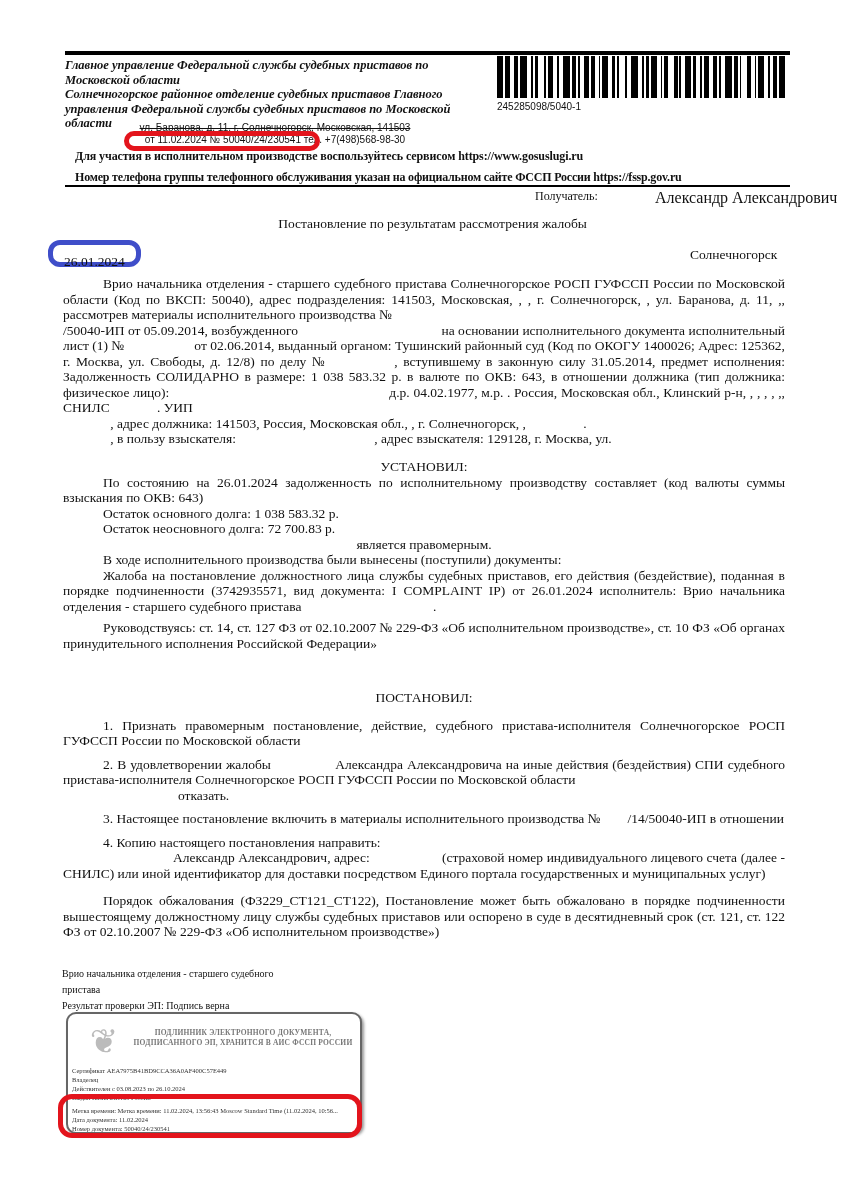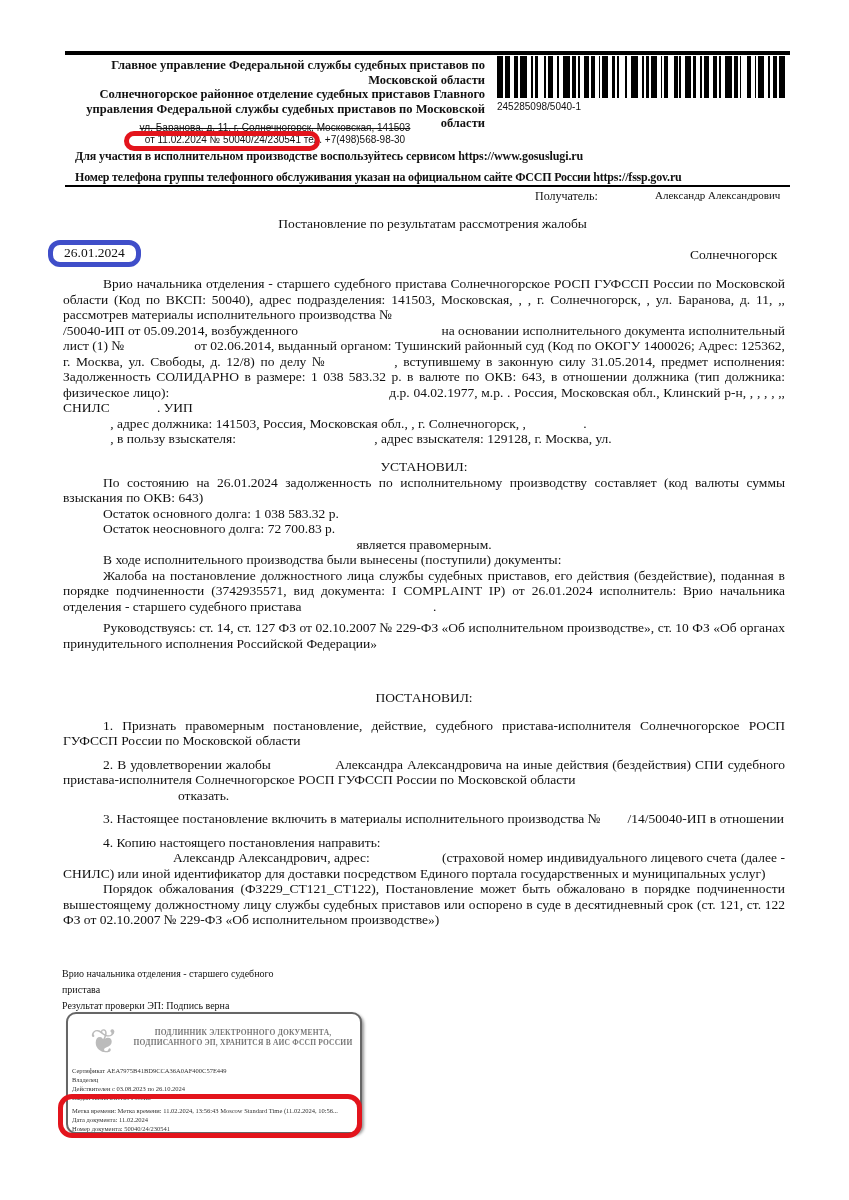--- a/index.html
+++ b/index.html
@@ -2,41 +2,41 @@
 <html><head>
 <meta charset="utf-8">
 <style>
   html, body { margin:0; padding:0; background:#ffffff; }
   body { width:849px; height:1200px; position:relative; overflow:hidden;
          font-family:"Liberation Serif", serif; color:#111; }
   .abs { position:absolute; }
   .rule-top { left:65px; top:51px; width:725px; height:4px; background:#000; }
   .rule-mid { left:65px; top:185px; width:725px; height:2px; background:#000; }
 
-  .hdr { left:65px; top:58px; width:420px; text-align:right; font-weight:bold;
-         font-size:12.5px; line-height:14.5px; }
+  .hdr { left:65px; top:58px; width:420px; text-align:left; font-weight:bold;
+         font-size:12.5px; line-height:14.5px;font-style:italic; }
   .hdr-addr { left:65px; top:122px; width:420px; text-align:center;
               font-family:"Liberation Sans", sans-serif; font-size:10px; line-height:12px; }
   .hdr-addr .strike { text-decoration:line-through; }
   .gos { left:75px; top:149px; font-weight:bold; font-size:12px; white-space:nowrap; letter-spacing:-0.1px; }
   .phone { left:75px; top:170px; font-weight:bold; font-size:12px; white-space:nowrap; letter-spacing:-0.2px; }
 
   .barcode { left:497px; top:56px; width:290px; height:42px; display:flex; align-items:stretch; }
   .barcode span { display:block; height:100%; background:#000; }
   .barcode-num { left:497px; top:101px; width:290px; 
                  font-family:"Liberation Sans", sans-serif; font-size:10px; }
 
   .recip-label { left:535px; top:189px; font-size:12px; }
-  .recip-name { left:655px; top:189px; font-size:11px; }
+  .recip-name { left:655px; top:189px; font-size:16px; }
 
   .title { left:65px; top:216px; width:735px; text-align:center; font-size:13.5px; }
 
   .date-box { left:48px; top:240px; width:93px; height:27px; border:5px solid #3f4ec9;
               border-radius:12px; box-sizing:border-box; }
-  .date { left:64px; top:245px; font-size:13.5px; }
+  .date { left:64px; top:254px; font-size:13.5px; }
   .city { left:690px; top:247px; font-size:13.5px; }
 
   .body { left:63px; width:722px; font-size:13.5px; line-height:15.5px; text-align:justify; }
   .body p { margin:0; }
   .ind { text-indent:40px; }
   .center { text-align:center; }
 
   .red-oval { border:5px solid #e3141c; border-radius:12px; box-sizing:border-box; }
 
   .sig { left:62px; top:966px; font-size:10px; line-height:16px; }
@@ -190,21 +190,21 @@
 </div>
 
 <div class="abs body" style="top:690px;">
   <p class="center">ПОСТАНОВИЛ:</p>
   <p class="ind" style="margin-top:12px;">1. Признать правомерным постановление, действие, судебного пристава-исполнителя Солнечногорское РОСП ГУФССП России по Московской области</p>
   <p class="ind" style="margin-top:8px;white-space:pre-wrap;">2. В удовлетворении жалобы                Александра Александровича на иные действия (бездействия) СПИ судебного пристава-исполнителя Солнечногорское РОСП ГУФССП России по Московской области</p>
   <p style="padding-left:115px;">отказать.</p>
   <p class="ind" style="margin-top:8px;white-space:pre-wrap;">3. Настоящее постановление включить в материалы исполнительного производства №        /14/50040-ИП в отношении</p>
   <p class="ind" style="margin-top:8px;">4. Копию настоящего постановления направить:</p>
   <p style="text-indent:110px;white-space:pre-wrap;">Александр Александрович, адрес:                    (страховой номер индивидуального лицевого счета (далее - СНИЛС) или иной идентификатор для доставки посредством Единого портала государственных и муниципальных услуг)</p>
-  <p class="ind" style="margin-top:0;">Порядок обжалования (ФЗ229_СТ121_СТ122), Постановление может быть обжаловано в порядке подчиненности вышестоящему должностному лицу службы судебных приставов или оспорено в суде в десятидневный срок (ст. 121, ст. 122 ФЗ от 02.10.2007 № 229-ФЗ «Об исполнительном производстве»)</p>
+  <p class="ind" style="margin-top:12px;">Порядок обжалования (ФЗ229_СТ121_СТ122), Постановление может быть обжаловано в порядке подчиненности вышестоящему должностному лицу службы судебных приставов или оспорено в суде в десятидневный срок (ст. 121, ст. 122 ФЗ от 02.10.2007 № 229-ФЗ «Об исполнительном производстве»)</p>
 </div>
 
 <div class="abs sig">
   <div>Врио начальника отделения - старшего судебного</div>
   <div>пристава</div>
   <div>Результат проверки ЭП: Подпись верна</div>
 </div>
 
 <div class="abs stamp">
   <div class="emb">❦</div>

